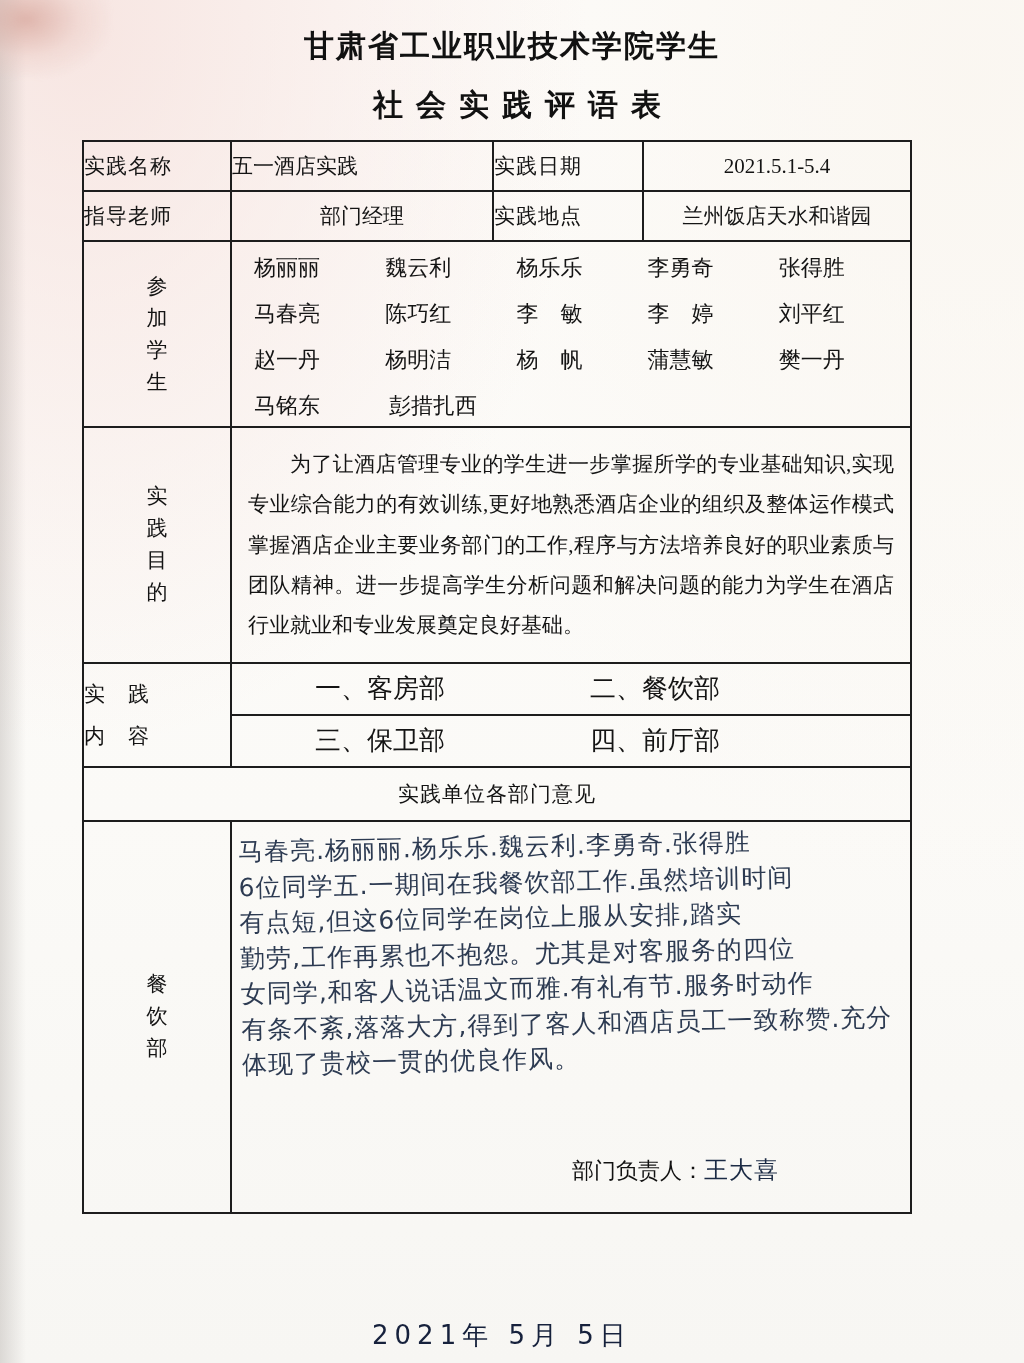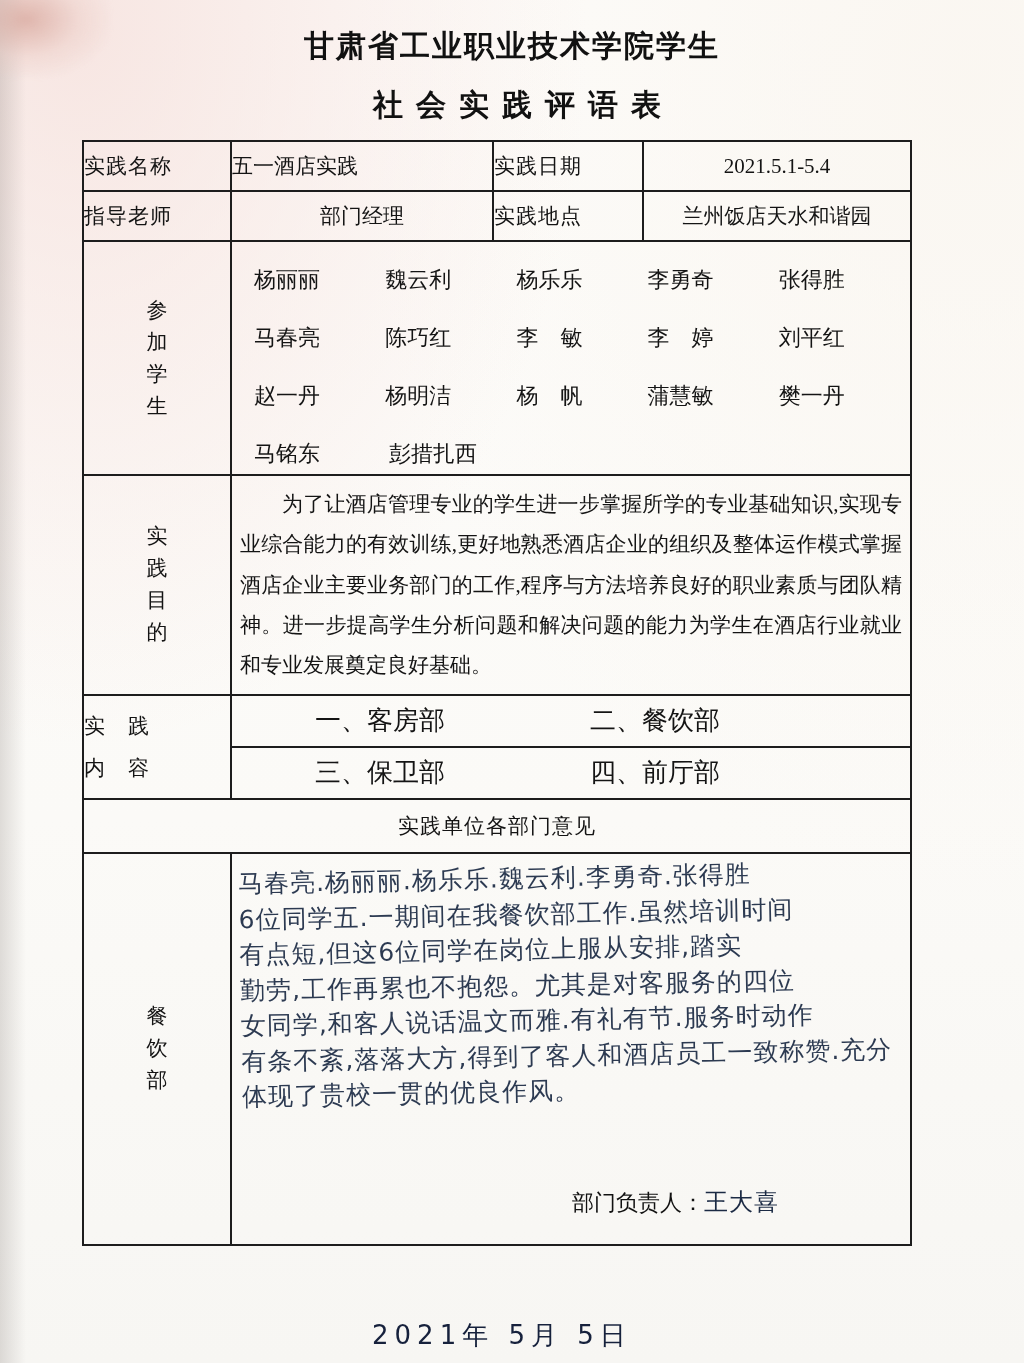--- a/index.html
+++ b/index.html
@@ -93,39 +93,39 @@
   }
   .vlabel span {
     display: block;
     margin: 11px 0;
   }
 
   
   .students-cell { padding: 6px 0 10px 0; }
   .srow {
     display: flex;
-    padding: 23px 0 5px 22px;
+    padding: 11px 0 5px 22px;
     font-size: 22px;
     align-items: center;
   }
   .srow > div {
     width: 135px;
     text-align: left;
     white-space: nowrap;
   }
 
   
   .purpose {
     padding: 14px 18px 16px 14px;
     font-size: 21.5px;
     line-height: 1.92;
     text-align: justify;
     text-justify: inter-ideograph;
   }
-  .purpose p { margin: 8px; text-indent: 2em; }
+  .purpose p { margin: 16px; text-indent: 2em; }
 
   
   .content-row td { height: 50px; }
   .content-flex {
     display: flex;
     font-size: 26px;
     padding-left: 83px;
   }
   .content-flex .c1 { width: 275px; }
 

